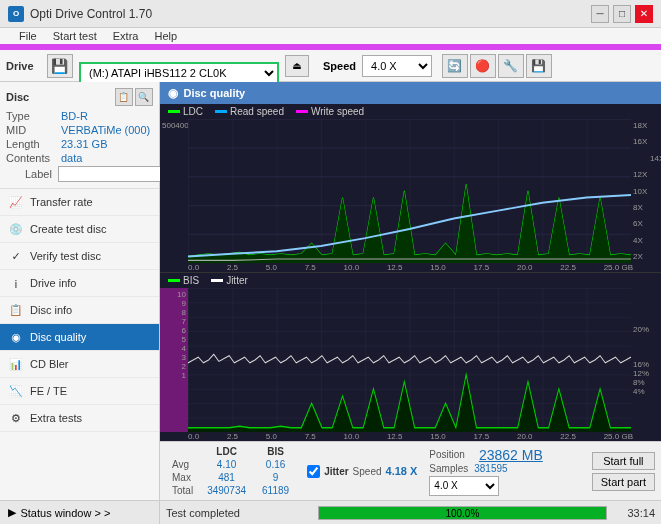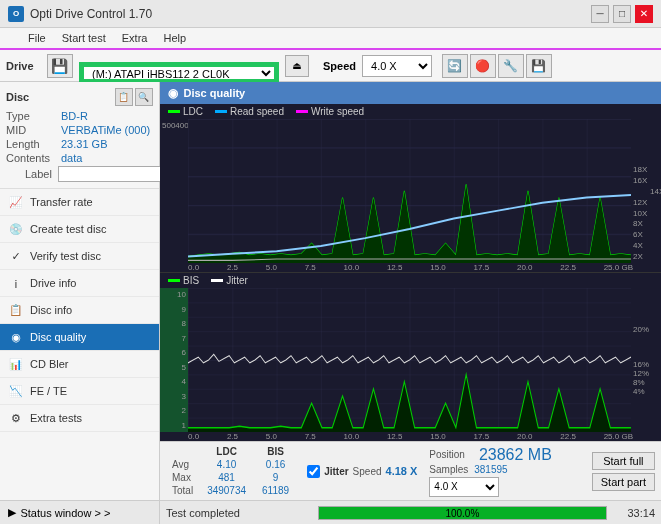--- a/index.html
+++ b/index.html
@@ -8,27 +8,27 @@
     
     .title-bar { background: #e8e8e8; height: 28px; display: flex; align-items: center; justify-content: space-between; padding: 0 8px; border-bottom: 1px solid #ccc; }
     .title-bar-left { display: flex; align-items: center; gap: 6px; }
     .title-bar-icon { width: 16px; height: 16px; background: #1a6eb5; border-radius: 2px; display: flex; align-items: center; justify-content: center; color: white; font-size: 8px; font-weight: bold; }
     .title-text { font-size: 12px; color: #333; }
     .title-controls { display: flex; gap: 4px; }
     .title-btn { width: 18px; height: 18px; border: 1px solid #aaa; background: #e0e0e0; cursor: pointer; display: flex; align-items: center; justify-content: center; font-size: 10px; color: #333; }
     .title-btn.close { background: #e81123; color: white; border-color: #e81123; }
 
     
-    .menu-bar { background: #f5f5f5; height: 22px; display: flex; align-items: center; padding: 0 20px; border-bottom: 2px solid #d946ef; }
+    .menu-bar { background: #f5f5f5; height: 22px; display: flex; align-items: center; padding: 0 11px; border-bottom: 6px solid #d946ef; }
     .menu-item { padding: 2px 8px; cursor: pointer; font-size: 11px; color: #333; }
 
     
     .drive-bar { background: #f5f5f5; height: 32px; display: flex; align-items: center; padding: 2px 6px; border-bottom: 1px solid #ccc; gap: 6px; }
     .drive-label { font-size: 11px; font-weight: bold; color: #333; min-width: 35px; }
-    .drive-select { height: 22px; font-size: 11px; border: 5px solid #22c55e; background: white; padding: 0 4px; min-width: 200px; margin-top: 14px; }
+    .drive-select { height: 22px; font-size: 11px; border: 2px solid #22c55e; background: white; padding: 0 4px; min-width: 200px; margin-top: 14px; }
     .eject-btn { width: 24px; height: 22px; border: 1px solid #aaa; background: #e8e8e8; cursor: pointer; display: flex; align-items: center; justify-content: center; font-size: 10px; }
     .speed-label { font-size: 11px; font-weight: bold; margin-left: 8px; }
     .speed-select { height: 22px; font-size: 11px; border: 1px solid #aaa; background: white; padding: 0 4px; width: 70px; }
     .toolbar-icons { display: flex; gap: 2px; margin-left: 4px; }
     .toolbar-icon { width: 26px; height: 24px; border: 1px solid #aaa; background: #e8e8e8; cursor: pointer; display: flex; align-items: center; justify-content: center; font-size: 12px; }
 
     
     .main { display: flex; height: calc(524px - 28px - 22px - 32px); }
 
     
@@ -250,21 +250,21 @@
 
               <polyline points="0,110 0,105 10,104 20,103 30,104 40,103 50,102 60,104 70,103 80,104 90,103 100,104 110,103 120,95 130,104 140,103 150,60 160,104 170,103 180,60 190,104 200,103 210,55 220,104 230,103 240,104 250,95 260,104 270,50 280,104 290,103 300,104 310,103 320,104 330,55 340,104 350,103 360,60 370,104 380,103 390,104 400,60 410,104 420,103 430,104 430,110" fill="#003300" stroke="none"></polyline>
 
               <polyline points="0,105 43,103 86,101 129,97 172,91 215,84 258,76 301,70 344,64 387,60 430,58" fill="none" stroke="#88ccff" stroke-width="1.5"></polyline>
 
               <polyline points="0,108 43,108 86,107 129,107 172,107 215,107 258,107 301,107 344,107 387,107 430,107" fill="none" stroke="#aaaaaa" stroke-width="0.8"></polyline>
             </svg>
           </div>
 
           <div style="width:30px;display:flex;flex-direction:column;justify-content:space-between;background:#1a1a2e;padding:2px 2px;">
-            <span style="font-size:8px;color:#999;margin-top:44px;">18X</span>
+            <span style="font-size:8px;color:#999;">18X</span>
             <span style="font-size:8px;color:#999;">16X</span>
             <span style="font-size:8px;color:#999;margin-left:17px;">14X</span>
             <span style="font-size:8px;color:#999;">12X</span>
             <span style="font-size:8px;color:#999;">10X</span>
             <span style="font-size:8px;color:#999;">8X</span>
             <span style="font-size:8px;color:#999;">6X</span>
             <span style="font-size:8px;color:#999;">4X</span>
             <span style="font-size:8px;color:#999;">2X</span>
           </div>
         </div>
@@ -292,21 +292,21 @@
             <span style="color:#ccc;font-size:10px;">BIS</span>
           </div>
           <div style="display:flex;align-items:center;gap:3px;">
             <div style="width:12px;height:3px;background:#ffffff;"></div>
             <span style="color:#ccc;font-size:10px;">Jitter</span>
           </div>
         </div>
 
         <div style="flex:1;display:flex;position:relative;">
 
-          <div style="width:28px;display:flex;flex-direction:column;justify-content:space-between;background:#14532d;padding:2px 2px;">
+          <div style="width:28px;display:flex;flex-direction:column;background:#701a75;padding:2px 2px;">
             <span style="font-size:8px;color:#999;text-align:right;display:block;">10</span>
             <span style="font-size:8px;color:#999;text-align:right;display:block;">9</span>
             <span style="font-size:8px;color:#999;text-align:right;display:block;">8</span>
             <span style="font-size:8px;color:#999;text-align:right;display:block;">7</span>
             <span style="font-size:8px;color:#999;text-align:right;display:block;">6</span>
             <span style="font-size:8px;color:#999;text-align:right;display:block;">5</span>
             <span style="font-size:8px;color:#999;text-align:right;display:block;">4</span>
             <span style="font-size:8px;color:#999;text-align:right;display:block;">3</span>
             <span style="font-size:8px;color:#999;text-align:right;display:block;">2</span>
             <span style="font-size:8px;color:#999;text-align:right;display:block;">1</span>
@@ -386,21 +386,21 @@
           <input type="checkbox" checked="" style="">
           <span style="font-size:10px;font-weight:bold;color:#333;">Jitter</span>
           <span style="font-size:10px;color:#555;">Speed</span>
           <span style="font-size:11px;color:#1a6eb5;font-weight:bold;">4.18 X</span>
         </div>
       </div>
 
       <div style="display:flex;flex-direction:column;margin-left:12px;">
         <div style="display:flex;gap:14px;align-items:center;">
           <span style="font-size:10px;color:#555;">Position</span>
-          <span style="font-size:16px;color:#1a6eb5;">23862 MB</span>
+          <span style="font-size:14px;color:#1a6eb5;text-decoration:underline;">23862 MB</span>
         </div>
         <div style="display:flex;gap:6px;align-items:center;">
           <span style="font-size:10px;color:#555;">Samples</span>
           <span style="font-size:10px;color:#1a6eb5;">381595</span>
         </div>
         <select style="height:20px;font-size:10px;border:1px solid #aaa;background:white;margin-top:2px;width:70px;">
           <option>4.0 X</option>
         </select>
       </div>
 

